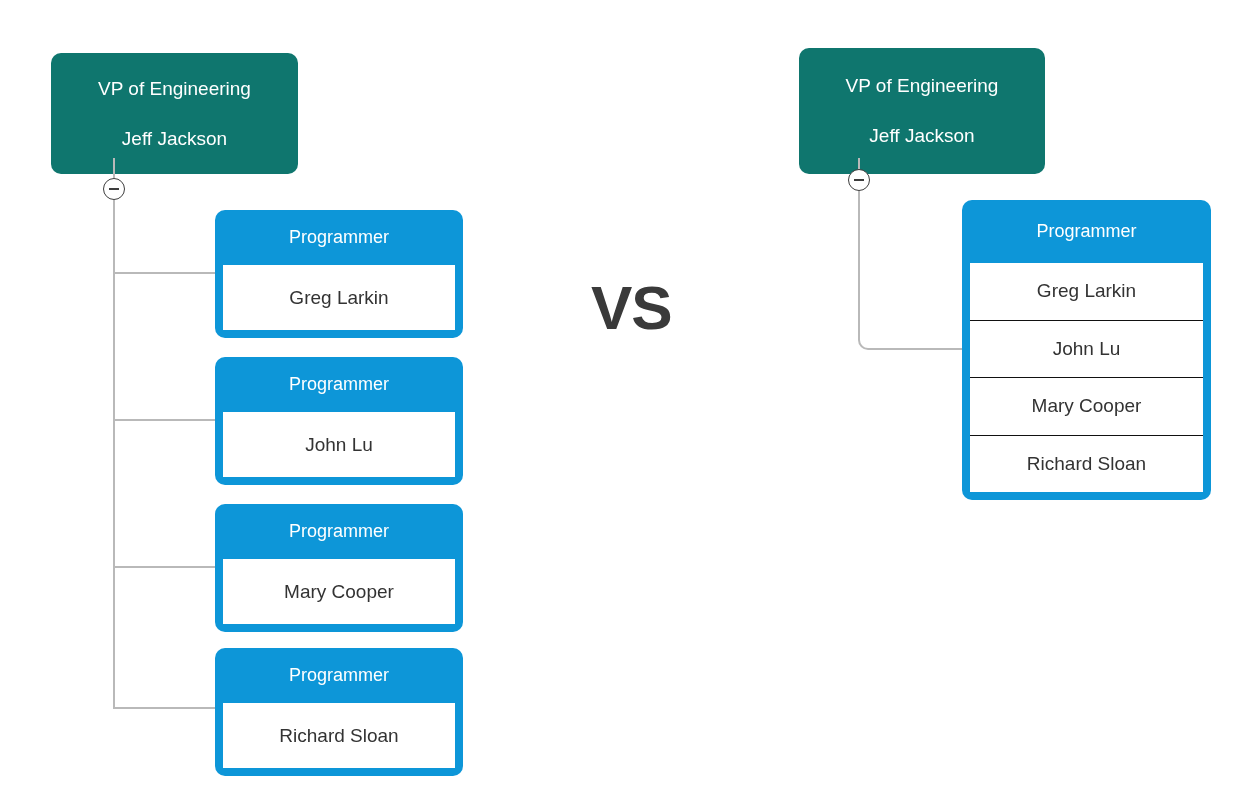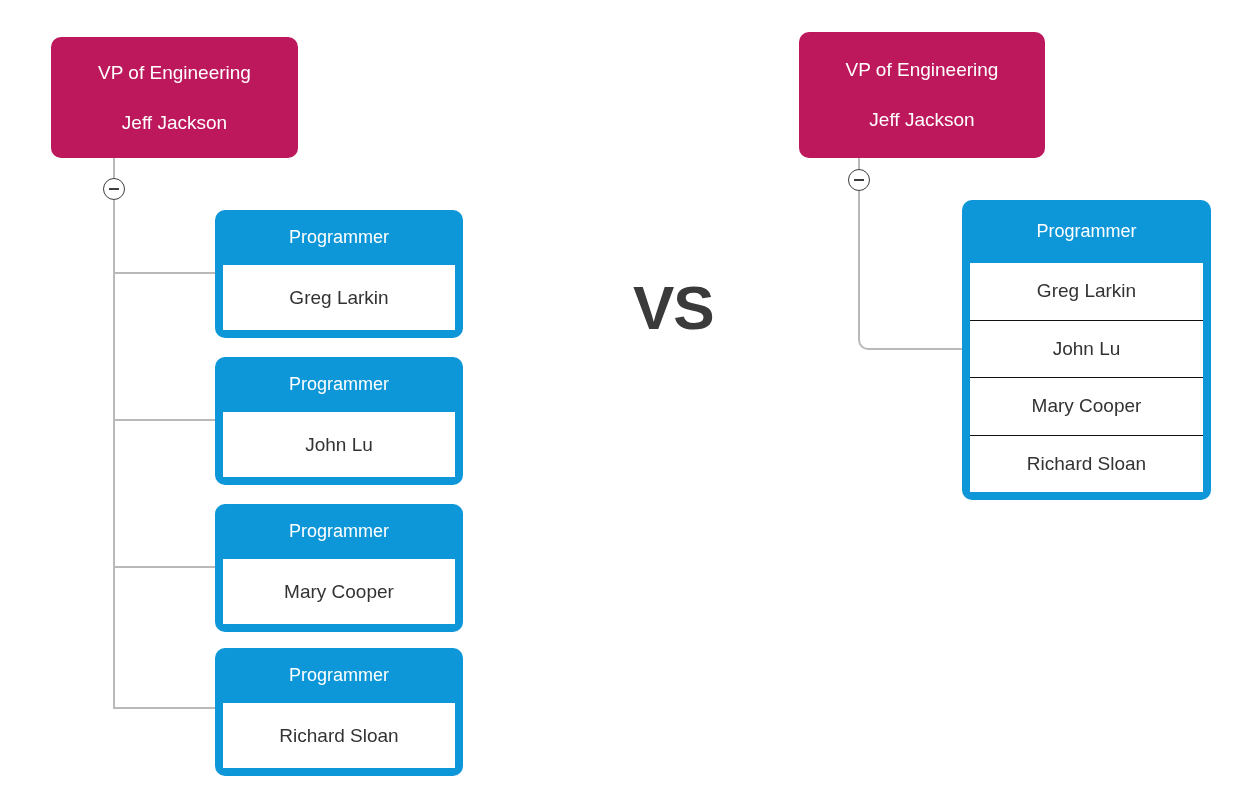--- a/index.html
+++ b/index.html
@@ -17,26 +17,27 @@
     width: 1258px;
     height: 808px;
     background: #ffffff;
     overflow: hidden;
   }
 
   
   .root-node {
     position: absolute;
     border-radius: 10px;
-    background: #be185d;
-    display: flex;
-    flex-direction: column;
-    align-items: center;
-    justify-content: center;
-    box-sizing: border-box;
+    background: #0f766e;
+    display: flex;
+    flex-direction: column;
+    align-items: center;
+    justify-content: center;
+    box-sizing: border-box;
+    margin-top: 16px;
   }
   .root-title,
   .root-name {
     color: #ffffff;
     font-size: 19px;
     line-height: 22px;
     text-align: center;
     white-space: nowrap;
   }
   .root-title { margin-bottom: 28px; }
@@ -197,21 +198,21 @@
       <div class="card-header">Programmer</div>
       <div class="card-body">Mary Cooper</div>
     </div>
 
     <div class="child-card" style="left:215px; top:648px; width:248px; height:128px;">
       <div class="card-header">Programmer</div>
       <div class="card-body">Richard Sloan</div>
     </div>
   </div>
 
-  <div class="vs-label" style="left:633px; top:277px;">VS</div>
+  <div class="vs-label" style="left:591px; top:277px;">VS</div>
 
   <div>
 
     <div class="root-node" style="left:799px; top:32px; width:246px; height:126px;">
       <div class="root-title">VP of Engineering</div>
       <div class="root-name">Jeff Jackson</div>
     </div>
 
     <div class="v-line" style="left:858px; top:158px; height:11px;"></div>
 

